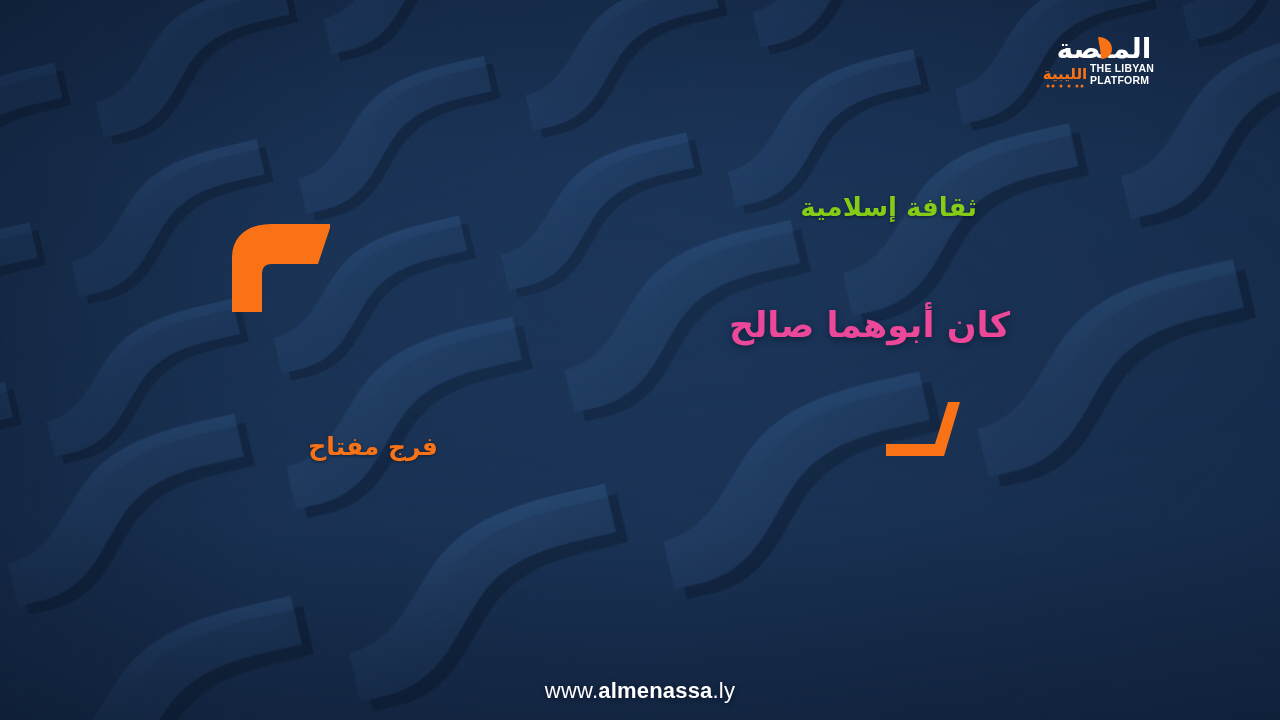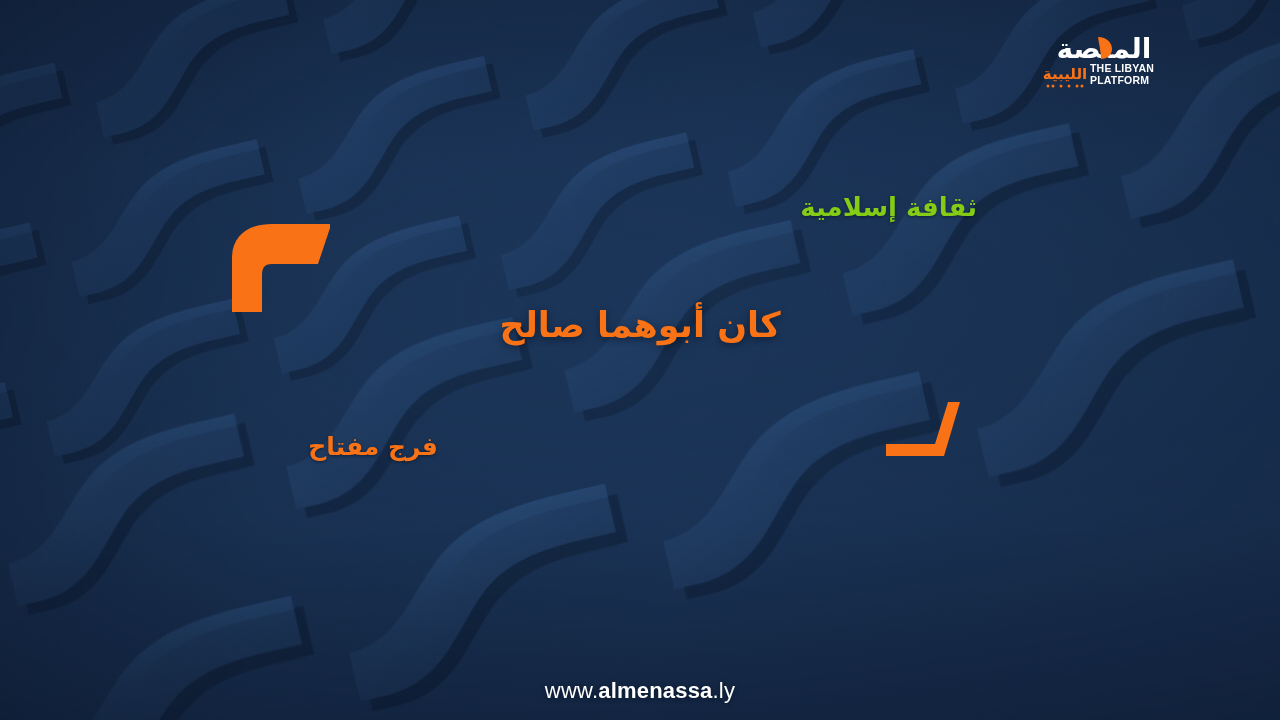--- a/index.html
+++ b/index.html
@@ -76,25 +76,24 @@
     letter-spacing:0px;
     white-space:nowrap;
     text-shadow:0 1px 3px rgba(6,14,28,0.55);
     direction:rtl;
   }
 
   
   #title {
     position:absolute;
     top:303px; left:0; right:0;
-    text-align:center;
     font-family:"DejaVu Sans", sans-serif;
     font-size:35px;
     font-weight:bold;
-    color:#f97316;
+    color:#ec4899;
     line-height:1.28;
     letter-spacing:0px;
     text-shadow:0 2px 7px rgba(6,14,28,0.52);
     direction:rtl;
     padding:0 270px;
   }
 
   
   #author {
     position:absolute;

